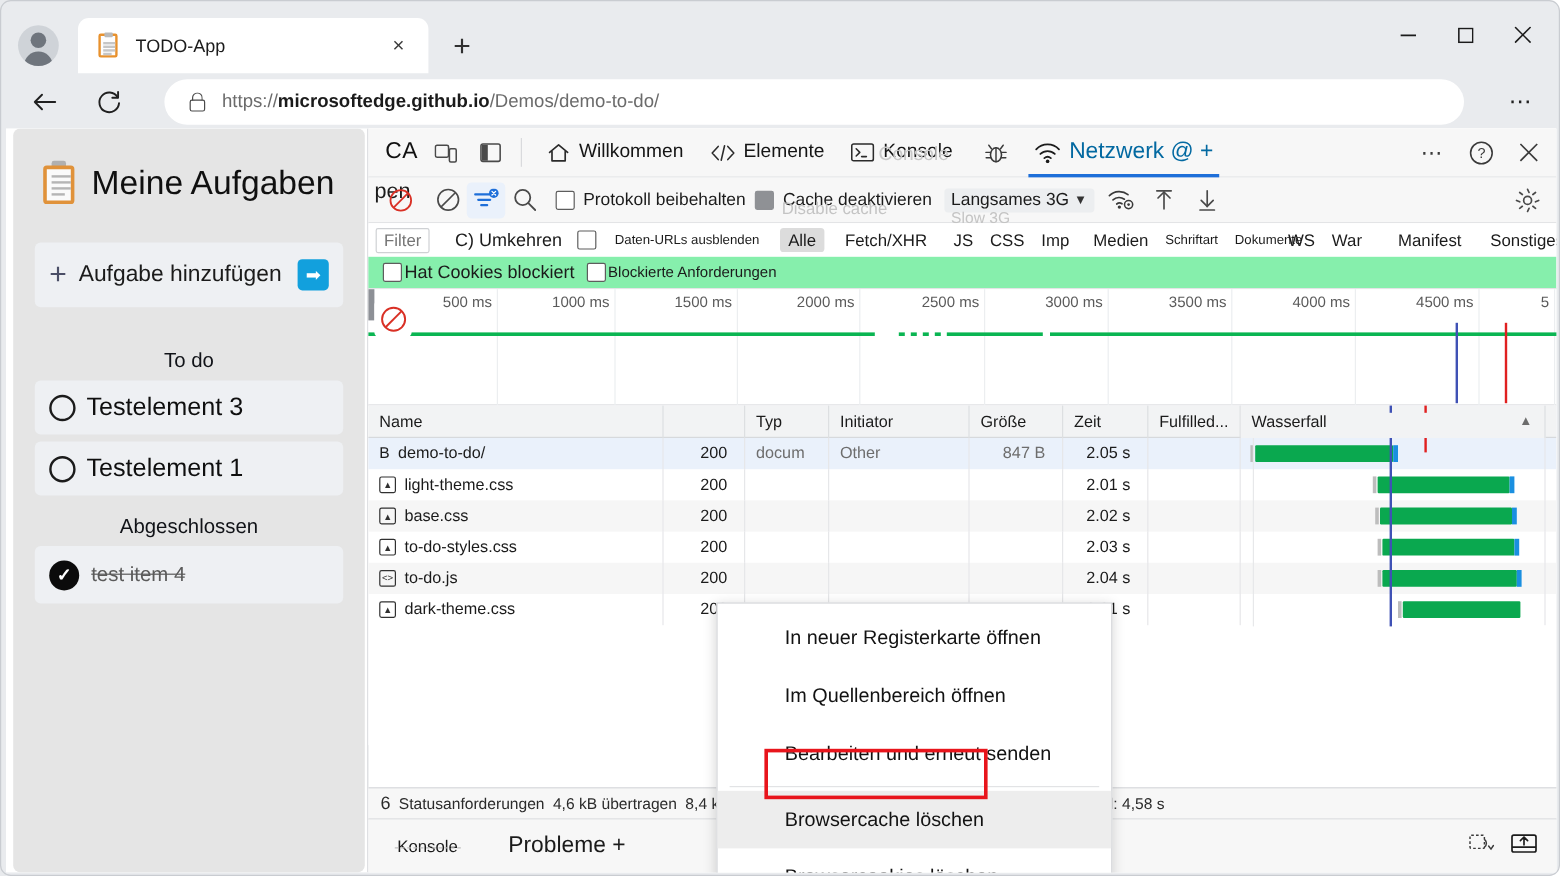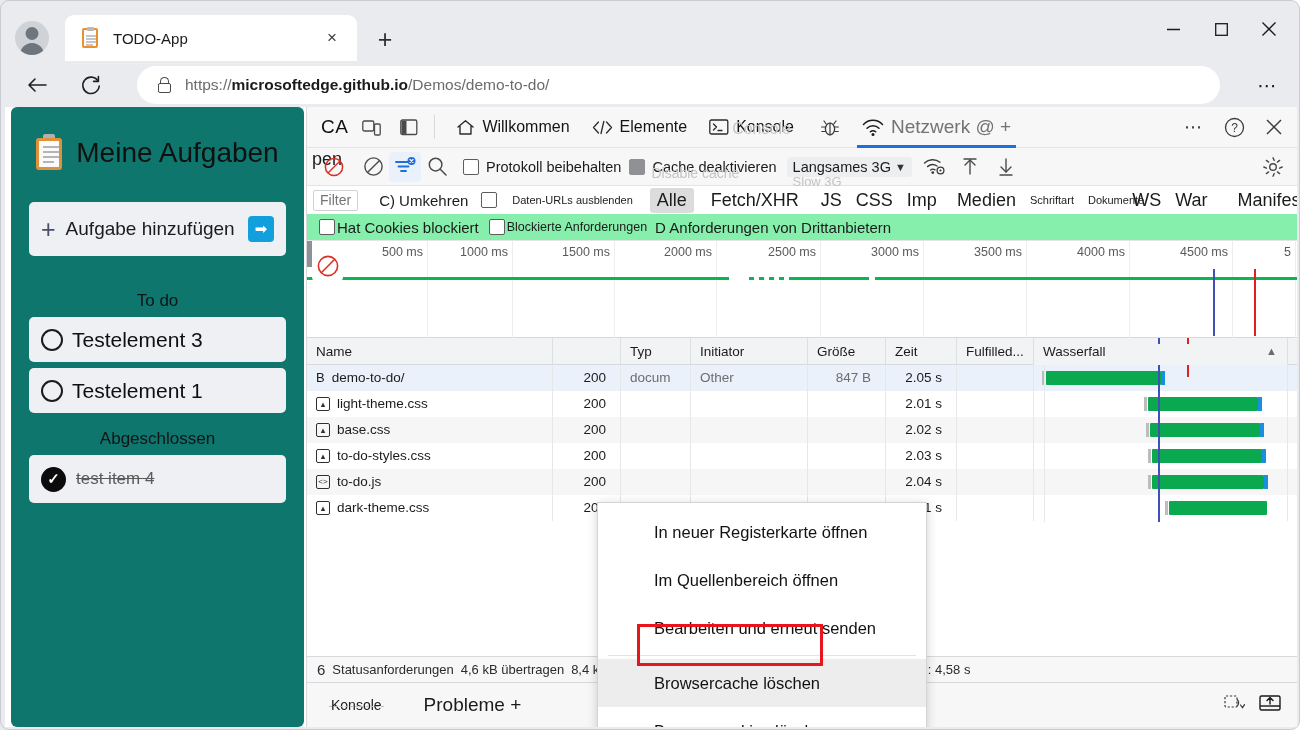--- a/index.html
+++ b/index.html
@@ -112,21 +112,21 @@
 
   
   .viewport {
     position: absolute; left: 4px; top: 106px; width: 1292px; height: 620px;
     background: #ffffff; overflow: hidden;
   }
 
   
   .todo-app {
     position: absolute; left: 6px; top: 0px; width: 293px; height: 620px;
-    background: #0f766e; border-radius: 6px;
+    background: #e5e5e5; border-radius: 6px;
   }
   .todo-header {
     position: absolute; left: 0; top: 18px; width: 293px; height: 56px;
     display: flex; align-items: center; justify-content: center; gap: 12px;
   }
   .todo-emoji { font-size: 0; width: 28px; height: 34px; position: relative; }
   .todo-emoji .cb {
     position: absolute; left: 0; top: 2px; width: 26px; height: 32px;
     background: #fafafa; border: 3px solid #e0923a; border-radius: 3px;
   }
@@ -187,21 +187,21 @@
   .dt-icon-btn {
     width: 30px; height: 30px; margin-left: 8px;
     display: flex; align-items: center; justify-content: center; color: #3a3a3a;
   }
   .dt-sep { width: 1px; height: 24px; background: #d9dadd; margin: 0 10px; }
   .dt-tab {
     display: flex; align-items: center; gap: 7px; height: 41px;
     padding: 0 11px; font-size: 16px; color: #151515; white-space: nowrap;
     position: relative;
   }
-  .dt-tab.active { color: #737373; }
+  .dt-tab.active { color: #0369a1; }
   .dt-tab.active::after {
     content: ""; position: absolute; left: 6px; right: 6px; bottom: 0;
     height: 3px; background: #1e6fd9;
   }
   .dt-tab .ghost {
     position: absolute; left: 34px; top: 13px; font-size: 16px; color: #c8c8c8;
     pointer-events: none;
   }
   .dt-right-btns {
     margin-left: auto; display: flex; align-items: center; gap: 2px; padding-right: 8px;
@@ -232,21 +232,21 @@
   .dt-filterbar {
     position: relative; height: 28px; background: #ffffff;
     display: flex; align-items: center; padding-left: 6px; gap: 0;
   }
   .filter-input {
     width: 205px; height: 21px; background: #fff; border: 1px solid #cfd1d4;
     font-size: 14px; color: #757575; padding: 0 6px; line-height: 19px;
     border-radius: 2px;
   }
   .ftab {
-    font-size: 18px; color: #1b1b1b; padding: 2px 7px; white-space: nowrap;
+    font-size: 14px; color: #1b1b1b; padding: 2px 7px; white-space: nowrap;
     border-radius: 3px;
   }
   .ftab.sm { font-size: 11px; }
   .ftab.active { background: #dcdcdc; }
   .fsep { width: 1px; height: 17px; background: #d4d6d8; margin: 0 5px; }
 
   .dt-filterbar2 {
     position: relative; height: 27px; background: #86efac;
     display: flex; align-items: center; padding-left: 12px; gap: 2px;
     border-bottom: 1px solid #e3e4e6;
@@ -632,26 +632,25 @@
         <span class="ftab">War</span>
         <span class="ftab" style="margin-left:16px;">Manifest</span>
         <span class="ftab" style="margin-left:10px;">Sonstiges</span>
       </div>
 
       <div class="dt-filterbar2">
         <span class="cbx"></span>
         <span class="tb-label" style="font-size:15px;">Hat Cookies blockiert</span>
         <span class="cbx" style="margin-left:8px;"></span>
         <span class="tb-label sm">Blockierte Anforderungen</span>
-        <span class="tb-label" style="font-size:15px;margin-left:6px;">D Anforderungen von Drittanbietern</span>
       </div>
 
       <div class="dt-overview">
         <div class="ov-leftgrip"></div>
-        <div class="ov-tick" style="left:120px;">
+        <div class="ov-tick" style="left:107px;">
               <span>500 ms</span>
             </div>
         <div class="ov-tick" style="left:205px;">
               <span>1000 ms</span>
             </div>
         <div class="ov-tick" style="left:307px;">
               <span>1500 ms</span>
             </div>
         <div class="ov-tick" style="left:409px;">
               <span>2000 ms</span>

